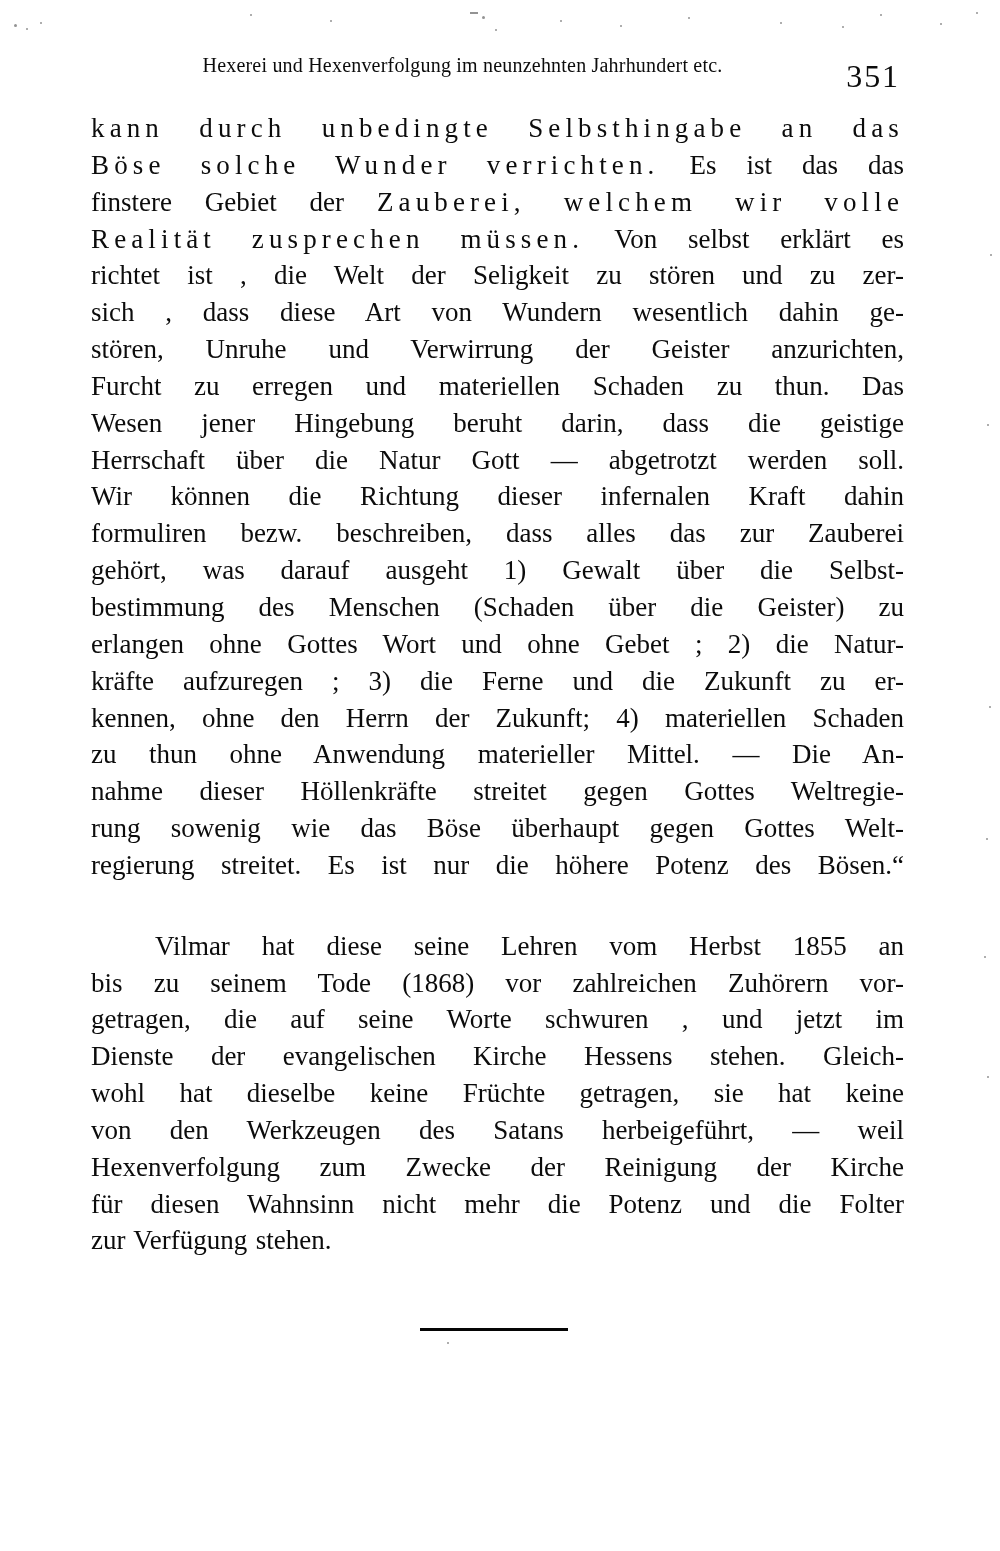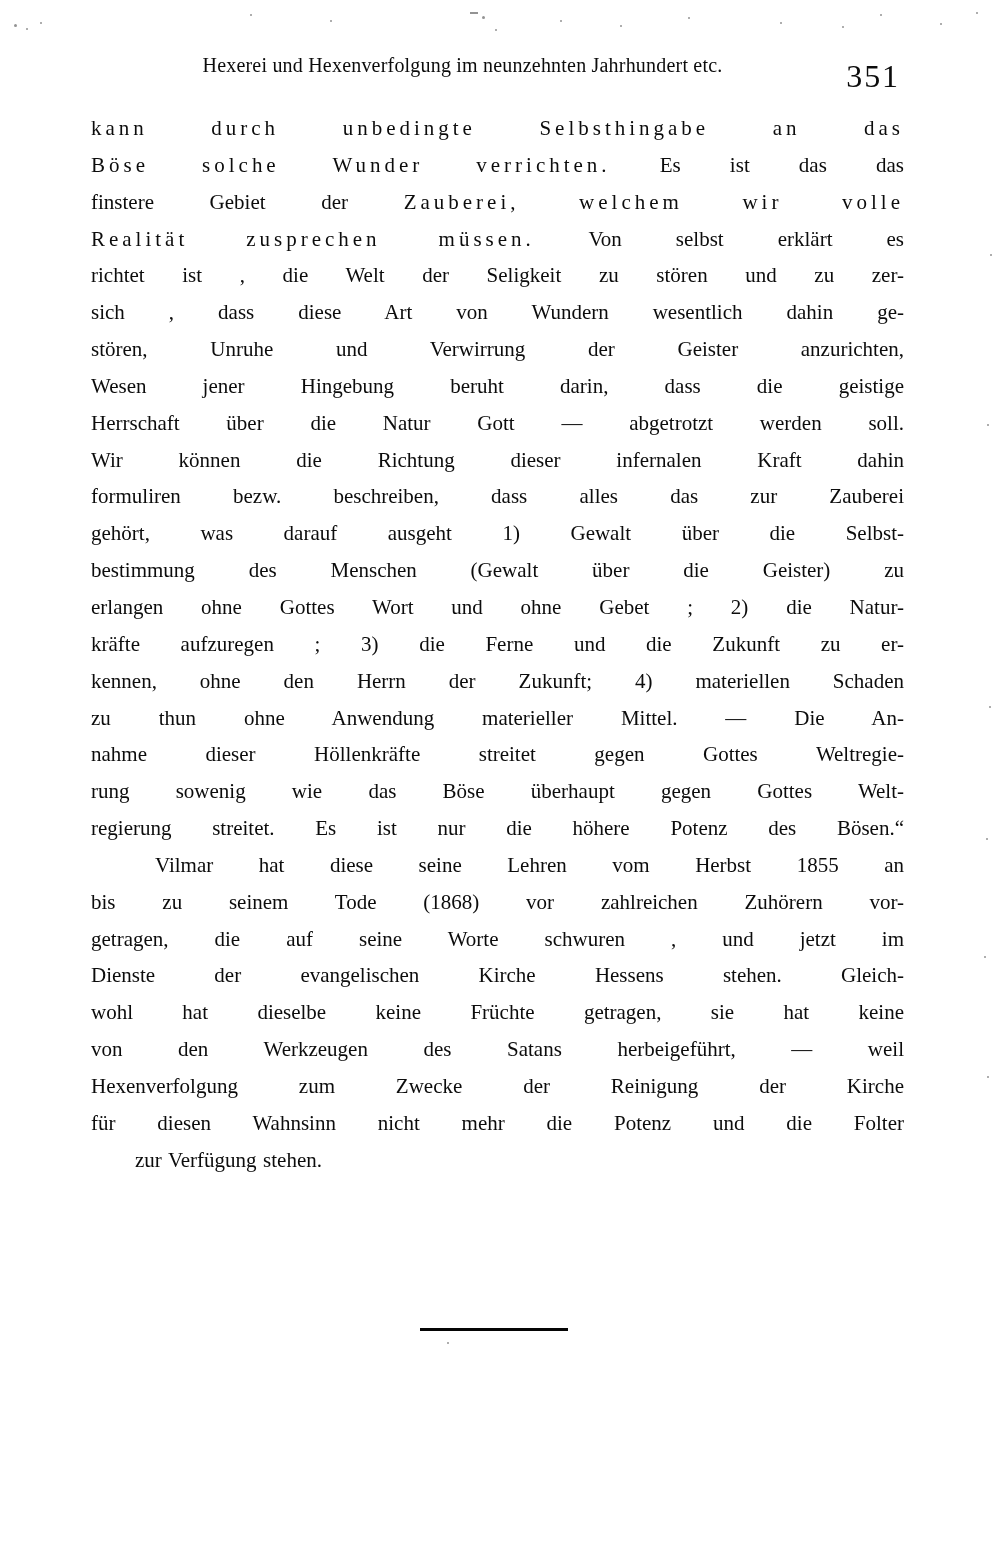--- a/index.html
+++ b/index.html
@@ -22,29 +22,29 @@
   }
   .page-number {
     position: absolute; right: 4px; top: 4px;
     font-size: 32px;
     letter-spacing: 0.06em;
   }
   .page-body {
     position: absolute; left: 91px; top: 110px; width: 813px;
   }
   .line {
-    font-size: 21px;
+    font-size: 27px;
     line-height: 36.85px;
     height: 36.85px;
     text-align: justify;
     text-align-last: justify;
     word-spacing: 0.06em;
   }
-  .line.indent { text-indent: 64px; }
-  .line.last { text-align-last: left; margin-left: 44px; }
+  .line.indent { text-indent: 64px; margin-top: 44px; }
+  .line.last { text-align-last: left; }
   .sp { letter-spacing: 0.19em; }
   .divider {
     position: absolute; left: 420px; top: 1328px;
     width: 148px; height: 3px; background: #050505;
   }
   .speck {
     position: absolute; background: #3a3a3a; border-radius: 50%;
     opacity: 0.55;
   }
 </style>
@@ -57,26 +57,27 @@
 </div>
 
 <div class="page-body">
     <div class="line"><span class="sp">kann durch unbedingte Selbsthingabe an das</span></div>
     <div class="line"><span class="sp">Böse solche Wunder verrichten.</span><span> Es ist das das</span></div>
     <div class="line"><span>finstere Gebiet der </span><span class="sp">Zauberei, welchem wir volle</span></div>
     <div class="line"><span class="sp">Realität zusprechen müssen.</span><span> Von selbst erklärt es</span></div>
     <div class="line"><span>richtet ist , die Welt der Seligkeit zu stören und zu zer-</span></div>
     <div class="line"><span>sich , dass diese Art von Wundern wesentlich dahin ge-</span></div>
     <div class="line"><span>stören, Unruhe und Verwirrung der Geister anzurichten,</span></div>
+    <div class="line"><span>Furcht zu erregen und materiellen Schaden zu thun. Das</span></div>
     <div class="line"><span>Wesen jener Hingebung beruht darin, dass die geistige</span></div>
     <div class="line"><span>Herrschaft über die Natur Gott — abgetrotzt werden soll.</span></div>
     <div class="line"><span>Wir können die Richtung dieser infernalen Kraft dahin</span></div>
     <div class="line"><span>formuliren bezw. beschreiben, dass alles das zur Zauberei</span></div>
     <div class="line"><span>gehört, was darauf ausgeht 1) Gewalt über die Selbst-</span></div>
-    <div class="line"><span>bestimmung des Menschen (Gewalt über die Geister) zu</span></div>
+    <div class="line"><span>bestimmung des Menschen (Schaden über die Geister) zu</span></div>
     <div class="line"><span>erlangen ohne Gottes Wort und ohne Gebet ; 2) die Natur-</span></div>
     <div class="line"><span>kräfte aufzuregen ; 3) die Ferne und die Zukunft zu er-</span></div>
     <div class="line"><span>kennen, ohne den Herrn der Zukunft; 4) materiellen Schaden</span></div>
     <div class="line"><span>zu thun ohne Anwendung materieller Mittel. — Die An-</span></div>
     <div class="line"><span>nahme dieser Höllenkräfte streitet gegen Gottes Weltregie-</span></div>
     <div class="line"><span>rung sowenig wie das Böse überhaupt gegen Gottes Welt-</span></div>
     <div class="line"><span>regierung streitet. Es ist nur die höhere Potenz des Bösen.“</span></div>
     <div class="line indent"><span>Vilmar hat diese seine Lehren vom Herbst 1855 an</span></div>
     <div class="line"><span>bis zu seinem Tode (1868) vor zahlreichen Zuhörern vor-</span></div>
     <div class="line"><span>getragen, die auf seine Worte schwuren , und jetzt im</span></div>

